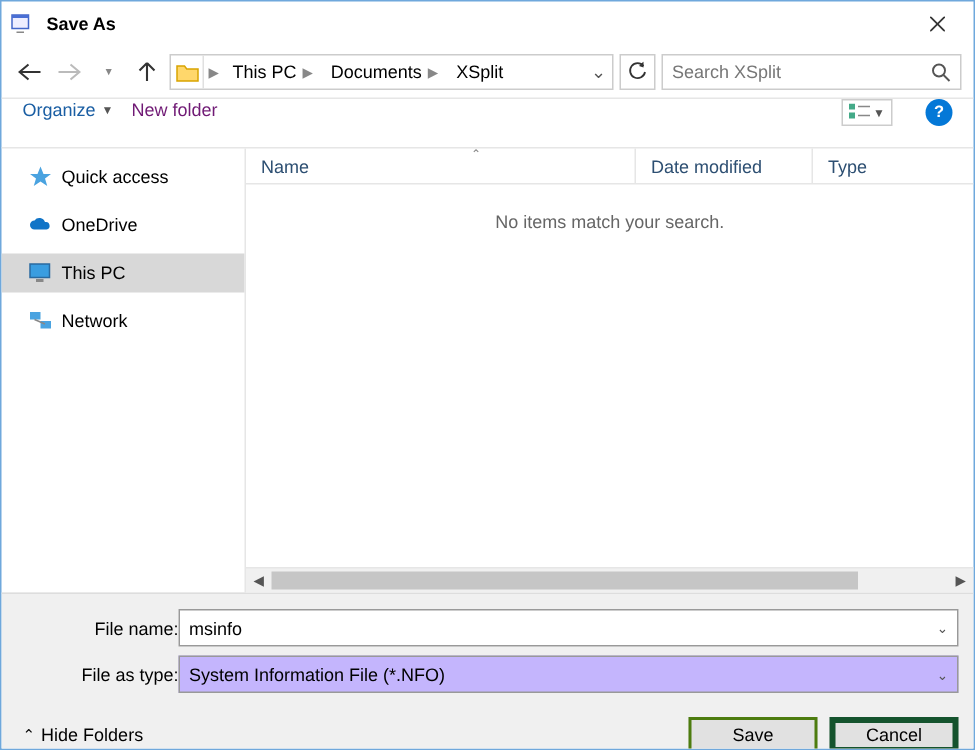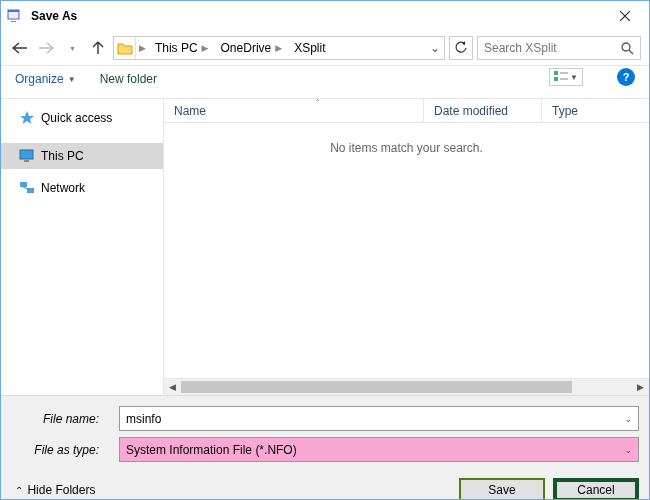--- a/index.html
+++ b/index.html
@@ -13,49 +13,49 @@
   .navbtn { width: 22px; height: 22px; display: flex; align-items: center; justify-content: center; color: #444; }
   .navbtn.disabled { color: #bbb; }
   .navbtn .chev { font-size: 7px; color: #888; margin-left: 1px; }
   .crumbbar { flex: 1; height: 24px; border: 1px solid #ccc; display: flex; align-items: center; min-width: 0; }
   .crumbbar .foldericon { width: 22px; height: 22px; display: flex; align-items: center; justify-content: center; border-right: 1px solid #e0e0e0; }
   .crumb { display: flex; align-items: center; height: 100%; padding: 0 6px; }
   .crumb .sep { color: #888; margin-left: 4px; font-size: 9px; }
   .crumbbar .spacer { flex: 1; }
   .crumbbar .dd { width: 18px; display: flex; justify-content: center; color: #555; }
   .refresh { width: 24px; height: 24px; border: 1px solid #ccc; display: flex; align-items: center; justify-content: center; }
-  .searchbox { width: 164px; height: 24px; border: 1px solid #ccc; display: flex; align-items: center; padding: 0 6px; color: #777; }
+  .searchbox { width: 200px; height: 24px; border: 1px solid #ccc; display: flex; align-items: center; padding: 0 6px; color: #777; }
   .searchbox .sicon { margin-left: auto; color: #555; }
-  .toolbar { height: 34px; display: flex; align-items: flex-end; padding: 12px 14px; gap: 24px; border-top: 1px solid #e6e6e6; border-bottom: 1px solid #e6e6e6; }
+  .toolbar { height: 34px; display: flex; align-items: flex-start; padding: 0 14px; gap: 12px; border-top: 1px solid #e6e6e6; border-bottom: 1px solid #e6e6e6; }
   .toolbar .org { color: #1a5ea3; display: flex; align-items: center; gap: 4px; }
   .toolbar .org .dd { font-size: 8px; color: #555; }
-  .toolbar .nf { color: #14532d; }
+  .toolbar .nf { color: #701a75; }
   .toolbar .spacer { flex: 1; }
   .toolbar .view { display: flex; align-items: center; gap: 2px; color: #555; border: 1px solid #ccc; padding: 2px 4px; }
   .toolbar .help { width: 18px; height: 18px; border-radius: 50%; background: #0478d7; color: #fff; display: flex; align-items: center; justify-content: center; font-weight: bold; font-size: 11px; margin-left: 10px; }
   .main { display: flex; height: 296px; }
   .side { width: 162px; padding: 6px 0; }
   .side .item { display: flex; align-items: center; gap: 6px; padding: 4px 10px 4px 18px; height: 26px; }
   .side .item.sel { background: #d8d8d8; }
   .filepane { flex: 1; display: flex; flex-direction: column; border-left: 1px solid #e6e6e6; position: relative; }
   .cols { display: flex; height: 24px; align-items: center; border-bottom: 1px solid #e6e6e6; }
   .col { padding: 0 10px; color: #2d4f72; border-right: 1px solid #e6e6e6; height: 100%; display: flex; align-items: center; }
   .col.name { width: 260px; }
   .col.date { width: 118px; }
   .col.type { flex: 1; border-right: none; }
   .sortarrow { position: absolute; top: -1px; left: 150px; font-size: 8px; color: #888; }
   .empty { flex: 1; text-align: center; padding-top: 18px; color: #666; }
   .hscroll { height: 17px; display: flex; align-items: center; background: #f0f0f0; border-top: 1px solid #e6e6e6; }
   .hscroll .arrow { width: 17px; height: 17px; display: flex; align-items: center; justify-content: center; color: #555; font-size: 9px; }
   .hscroll .thumb { height: 12px; flex: 1; background: #c6c6c6; margin-right: 60px; }
   .bottom { background: #f0f0f0; border-top: 1px solid #ddd; padding: 10px 10px 8px 10px; }
   .brow { display: flex; align-items: center; margin-bottom: 6px; }
-  .brow label { width: 108px; text-align: right; padding-right: 20px; font-style: italic; }
+  .brow label { width: 108px; text-align: right; padding-right: 0; }
   .brow .field { flex: 1; height: 25px; border: 1px solid #999; background: #fff; padding: 0 6px; display: flex; align-items: center; }
-  .brow .field.grey { background: #f9a8d4; }
+  .brow .field.grey { background: #c4b5fd; }
   .brow .field .dd { margin-left: auto; color: #555; font-size: 9px; }
   .actions { display: flex; align-items: center; margin-top: 16px; }
   .actions .hide { display: flex; align-items: center; gap: 4px; margin-left: 4px; }
   .actions .spacer { flex: 1; }
   .btn { width: 86px; height: 24px; display: flex; align-items: center; justify-content: center; margin-left: 8px; background: #e1e1e1; border: 4px solid #14532d; }
   .btn.primary { border: 2px solid #4d7c0f; }
   svg { display: block; }
 </style>
 </head>
 <body>
@@ -102,21 +102,21 @@
       <svg width="16" height="14">
           <path d="M1 3 h5 l1.5 2 H15 v8 H1 z" fill="#ffd76b" stroke="#d9a400"></path>
         </svg>
     </span>
     <span style="font-size:9px;color:#888;padding:0 3px;">▶</span>
     <span class="crumb">
         <span>This PC</span>
         <span class="sep">▶</span>
       </span>
     <span class="crumb">
-        <span>OneDrive</span>
+        <span>Documents</span>
         <span class="sep">▶</span>
       </span>
     <span class="crumb">
         <span>XSplit</span>
       </span>
     <span class="spacer"></span>
     <span class="dd">⌄</span>
   </div>
   <span class="refresh">
     <svg width="14" height="14">
@@ -156,20 +156,26 @@
 
 <div class="main">
   <div class="side">
     <div class="item">
       <svg width="16" height="16">
           <path d="M8 1 L10 6 L15 6 L11 9 L12.5 14 L8 11 L3.5 14 L5 9 L1 6 L6 6 Z" fill="#4aa3e0"></path>
         </svg>
       <span>Quick access</span>
     </div>
     <div style="height:6px"></div>
+    <div class="item">
+      <svg width="16" height="12">
+          <path d="M4 9 a3 3 0 0 1 0-6 a4 4 0 0 1 7 1 a2.5 2.5 0 0 1 1 5 z" fill="#1074c7"></path>
+        </svg>
+      <span>OneDrive</span>
+    </div>
     <div style="height:6px"></div>
     <div class="item sel">
       <svg width="16" height="14">
           <rect x="1" y="1" width="13" height="9" fill="#3a9de0" stroke="#2a6aa0"></rect>
           <rect x="5" y="11" width="5" height="2" fill="#888"></rect>
         </svg>
       <span>This PC</span>
     </div>
     <div style="height:6px"></div>
     <div class="item">

